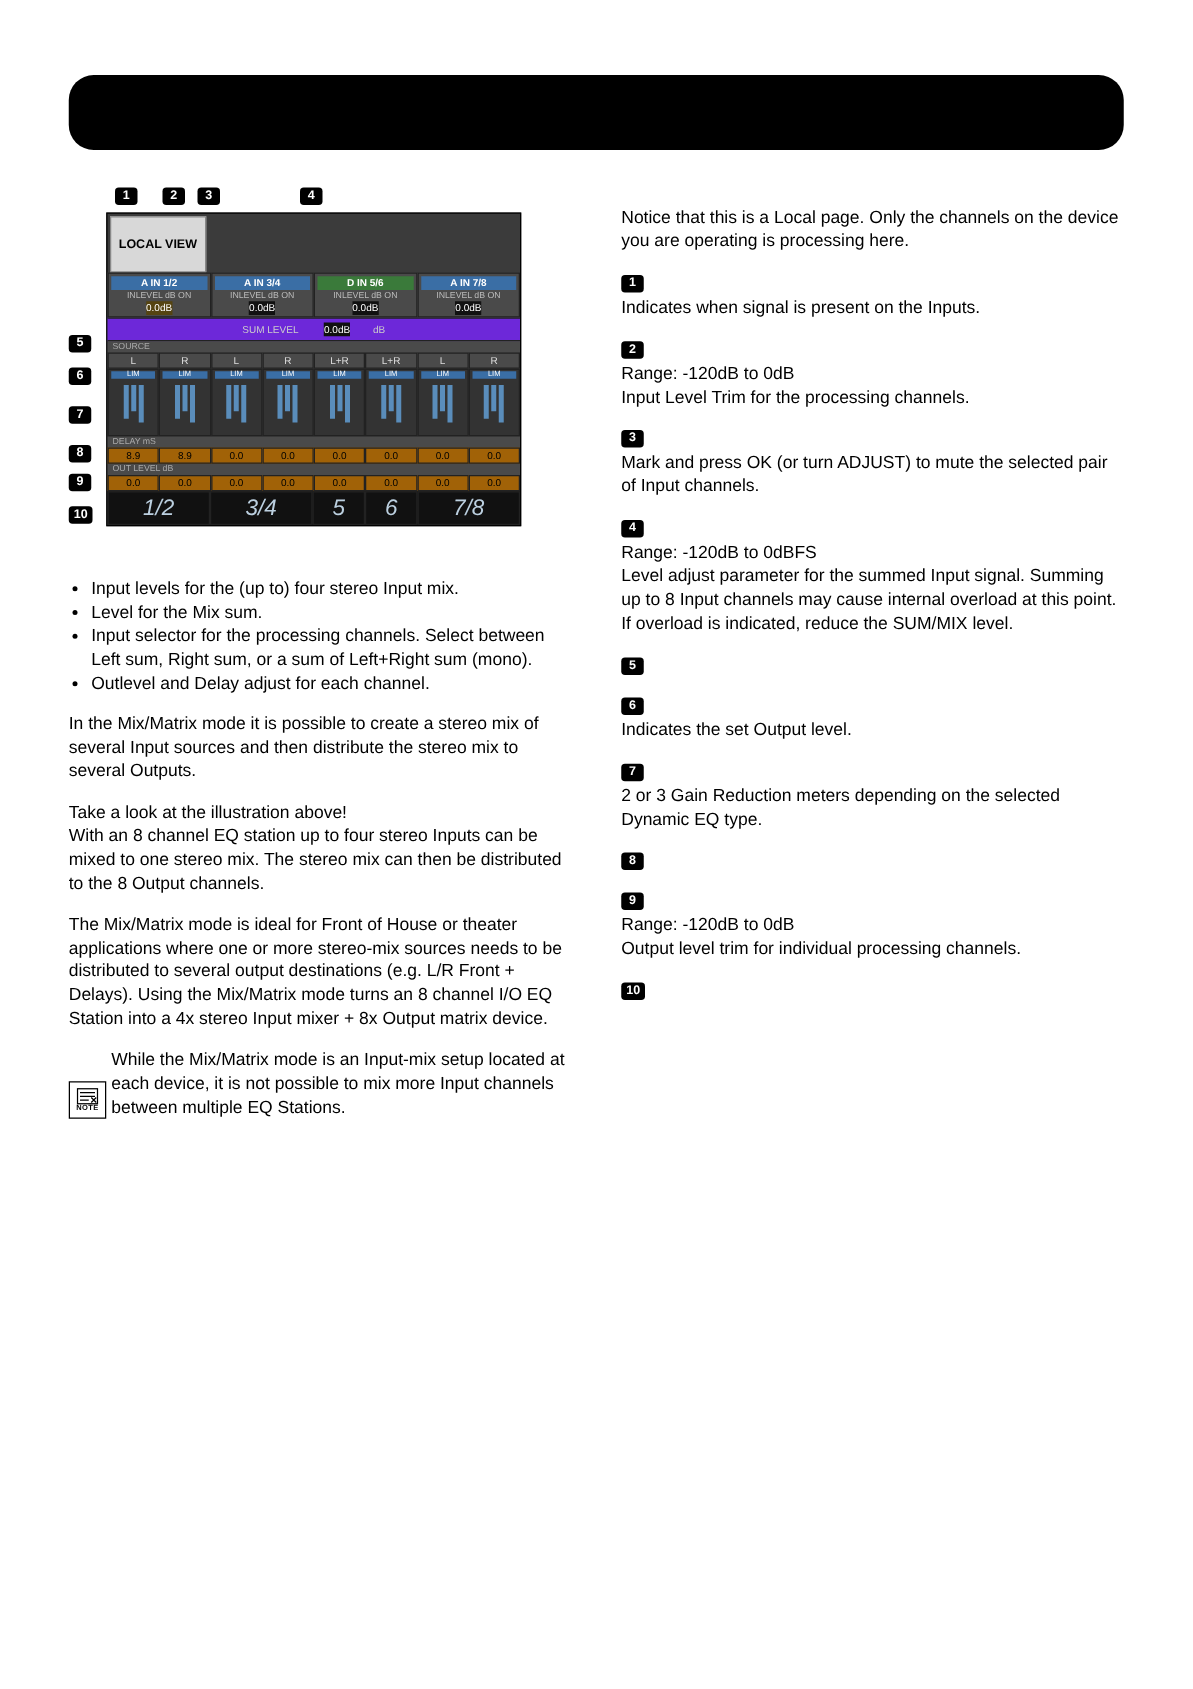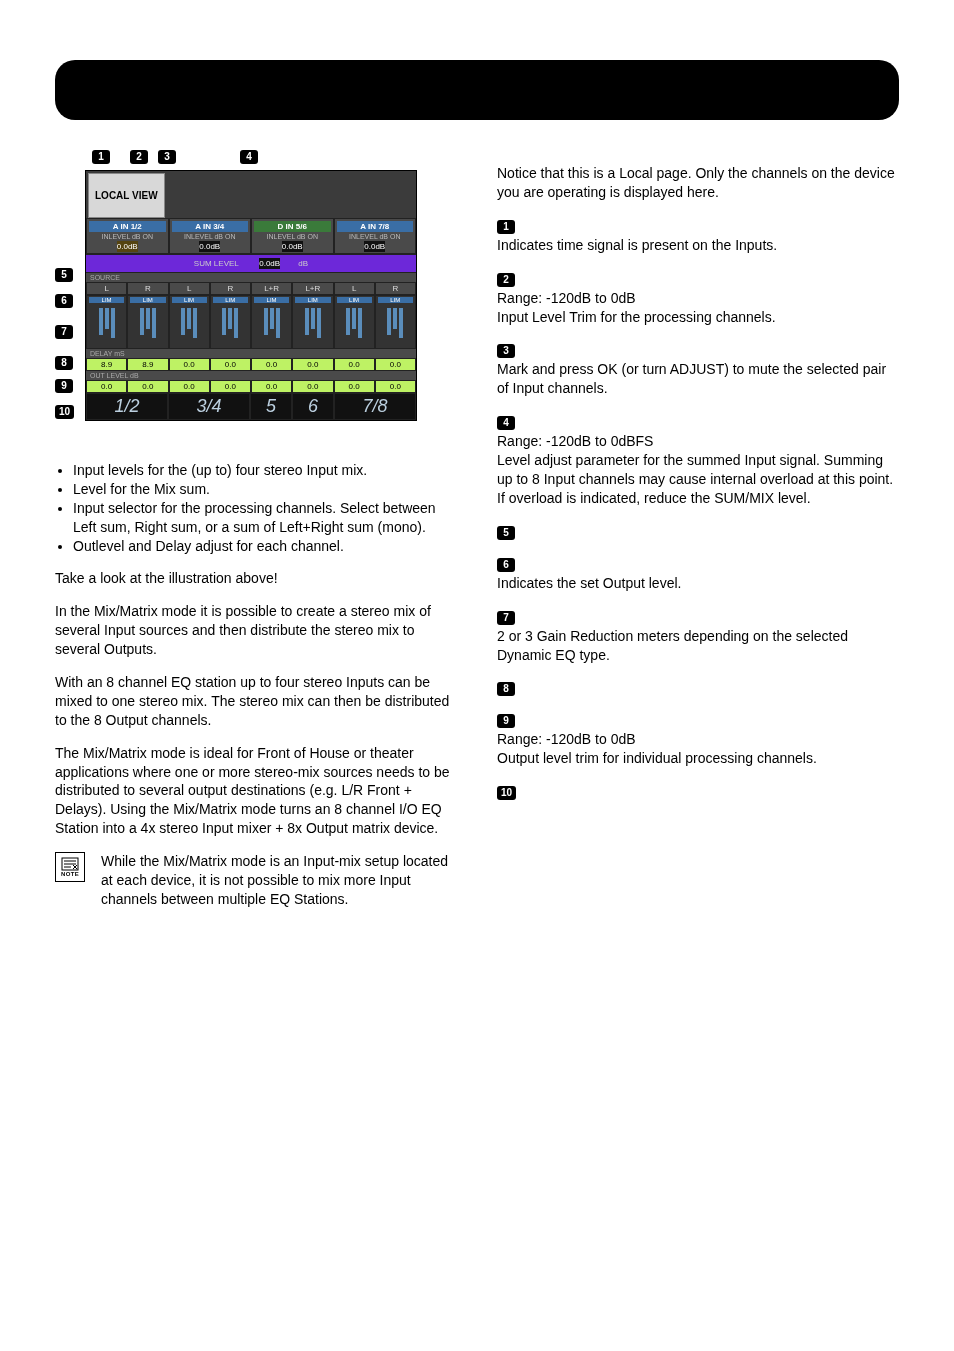--- a/index.html
+++ b/index.html
@@ -5,21 +5,21 @@
   html,body{margin:0;padding:0;background:#fff;font-family:Arial,Helvetica,sans-serif;color:#000}
   .page{width:954px;min-height:1351px;margin:0 auto;position:relative;box-sizing:border-box}
   .header-band{background:#000;margin:60px 55px 0;border-radius:20px 20px 20px 20px;height:60px}
   .content{display:flex;padding:30px 55px 30px 55px;gap:40px}
   .col{flex:1}
   .col p, .col li{font-size:14px;line-height:1.35}
   ul.b{list-style:disc;padding-left:18px;margin:4px 0}
   .num-badge{display:inline-block;background:#000;color:#fff;font-size:10px;font-weight:bold;
              padding:1px 4px;border-radius:3px;line-height:12px;min-width:10px;text-align:center}
   .section-head{margin:14px 0 2px}
-  .note-block{display:flex;gap:16px;align-items:flex-start}
+  .note-block{display:flex;gap:4px;align-items:flex-end}
   .note-icon{border:1px solid #000;width:28px;height:28px;display:flex;flex-direction:column;
              align-items:center;justify-content:center;font-size:7px}
   .note-icon-label{font-size:6px;font-weight:bold;letter-spacing:0.3px}
   .page-num{position:absolute;bottom:45px;left:70px;font-style:italic;font-size:15px}
 
   
   .shot{position:relative;margin:0 0 40px 30px}
   .row-badges{position:relative;height:20px}
   .row-badges .num-badge{position:absolute;top:0}
   .side-badges{position:absolute;left:-30px;top:0;height:100%;width:24px}
@@ -39,21 +39,21 @@
   .source-lbl{font-size:7px;color:#aaa;padding:1px 4px;background:#4a4a4a}
   .src-row{display:flex}
   .src-cell{flex:1;border:1px solid #222;background:#4a4a4a;font-size:8px;color:#ddd;text-align:center;padding:1px 0}
   .meter-row{display:flex}
   .meter-cell{flex:1;border:1px solid #222;background:#333;height:52px;position:relative}
   .lim{position:absolute;top:1px;left:2px;right:2px;font-size:6px;background:#3a6ea5;color:#fff;text-align:center}
   .bars{position:absolute;bottom:2px;left:4px;right:4px;height:38px;display:flex;gap:2px;justify-content:center}
   .bar{width:4px;background:#5a8dbb}
   .label-row{font-size:7px;color:#aaa;padding:1px 4px;background:#4a4a4a}
   .val-row{display:flex}
-  .val-cell{flex:1;border:1px solid #222;background:#bef264;color:#000;font-size:8px;text-align:center;padding:1px 0}
+  .val-cell{flex:1;border:1px solid #222;background:#a16207;color:#000;font-size:8px;text-align:center;padding:1px 0}
   .ch-row{display:flex}
   .ch-cell{flex:1;border:1px solid #222;background:#111;color:#bcd0e0;font-size:18px;
            font-family:"Arial Black",Arial,sans-serif;font-style:italic;text-align:center;padding:2px 0}
 </style>
 </head>
 <body>
 
 <div class="page">
 
   <div class="header-band"></div>
@@ -204,46 +204,46 @@
         </div>
       </div>
 
       <ul class="b" id="left-bullets">
           <li>Input levels for the (up to) four stereo Input mix.</li>
           <li>Level for the Mix sum.</li>
           <li>Input selector for the processing channels. Select between Left sum, Right sum, or a sum of Left+Right sum (mono).</li>
           <li>Outlevel and Delay adjust for each channel.</li>
         </ul>
 
+      <p>In the Mix/Matrix mode it is possible to create a stereo mix of several Input sources and then distribute the stereo mix to several Outputs.</p>
       <p style="margin-bottom:0">Take a look at the illustration above!</p>
-      <p>In the Mix/Matrix mode it is possible to create a stereo mix of several Input sources and then distribute the stereo mix to several Outputs.</p>
       <p style="margin-top:0">With an 8 channel EQ station up to four stereo Inputs can be mixed to one stereo mix. The stereo mix can then be distributed to the 8 Output channels.</p>
       <p>The Mix/Matrix mode is ideal for Front of House or theater applications where one or more stereo-mix sources needs to be distributed to several output destinations (e.g. L/R Front + Delays). Using the Mix/Matrix mode turns an 8 channel I/O EQ Station into a 4x stereo Input mixer + 8x Output matrix device.</p>
 
       <div class="note-block">
         <div class="note-icon">
           <svg width="18" height="14" viewBox="0 0 18 14">
             <rect x="1" y="1" width="16" height="12" fill="none" stroke="#000"></rect>
             <line x1="3" y1="4" x2="15" y2="4" stroke="#000"></line>
             <line x1="3" y1="7" x2="15" y2="7" stroke="#000"></line>
             <line x1="3" y1="10" x2="10" y2="10" stroke="#000"></line>
             <path d="M12 8 L16 12 M16 8 L12 12" stroke="#000"></path>
           </svg>
           <span class="note-icon-label">NOTE</span>
         </div>
         <div style="flex:1;font-size:14px;line-height:1.35">While the Mix/Matrix mode is an Input-mix setup located at each device, it is not possible to mix more Input channels between multiple EQ Stations.</div>
       </div>
 
     </div>
 
     <div class="col">
-      <p>Notice that this is a Local page. Only the channels on the device you are operating is displayed here.</p>
+      <p>Notice that this is a Local page. Only the channels on the device you are operating is processing here.</p>
       <div id="right-items">
           <div class="section-head"><span class="num-badge">1</span></div>
-          <p style="margin: 2px 0px 0px;">Indicates time signal is present on the Inputs.</p>
+          <p style="margin: 2px 0px 0px;">Indicates when signal is present on the Inputs.</p>
           <div class="section-head"><span class="num-badge">2</span></div>
           <p style="margin: 2px 0px 0px;">Range: -120dB to 0dB<br>Input Level Trim for the processing channels.</p>
           <div class="section-head"><span class="num-badge">3</span></div>
           <p style="margin: 0 0px 0px;">Mark and press OK (or turn ADJUST) to mute the selected pair of Input channels.</p>
           <div class="section-head"><span class="num-badge">4</span></div>
           <p style="margin: 2px 0px 0px;">Range: -120dB to 0dBFS<br>Level adjust parameter for the summed Input signal. Summing up to 8 Input channels may cause internal overload at this point. If overload is indicated, reduce the SUM/MIX level.</p>
           <div class="section-head"><span class="num-badge">5</span></div>
           <div class="section-head"><span class="num-badge">6</span></div>
           <p style="margin: 2px 0px 0px;">Indicates the set Output level.</p>
           <div class="section-head"><span class="num-badge">7</span></div>

